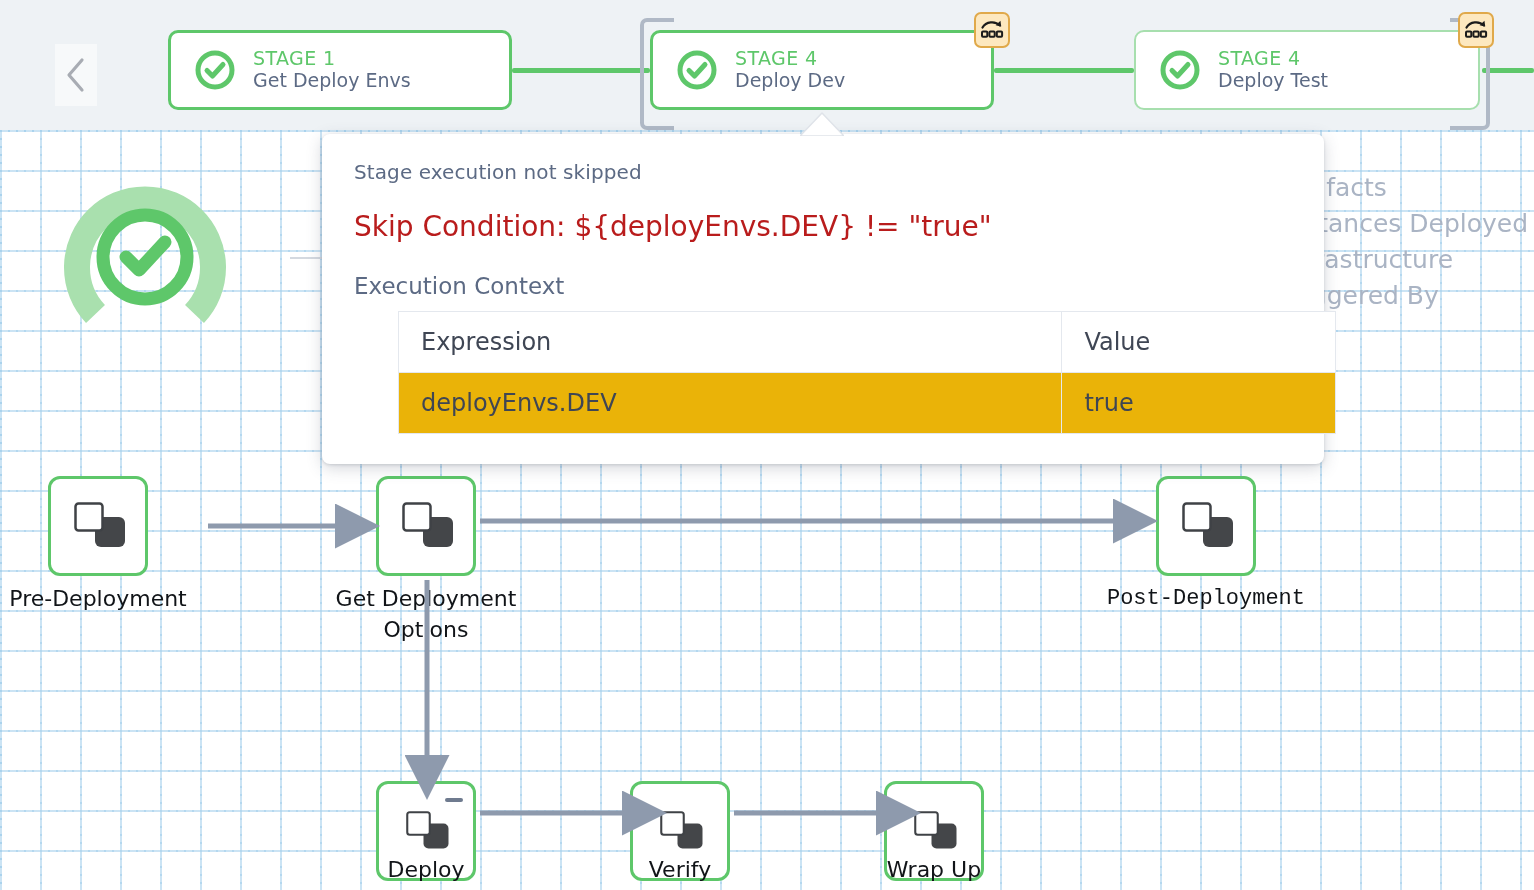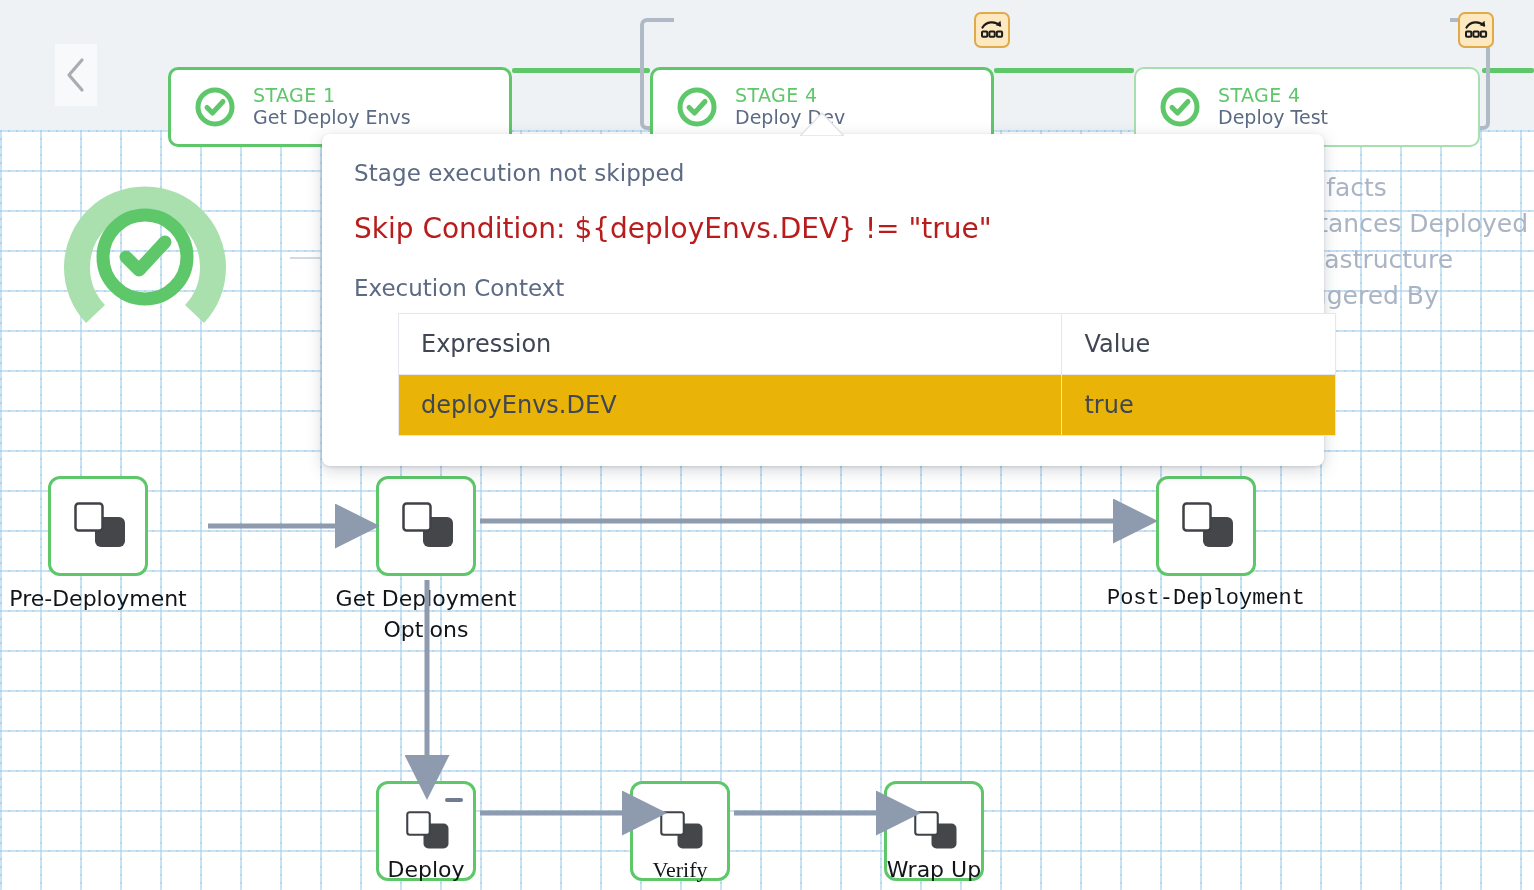--- a/index.html
+++ b/index.html
@@ -54,21 +54,20 @@
     background:#f7f9fa;display:flex;align-items:center;justify-content:center;
     cursor:pointer;
   }
   #back-btn svg{display:block;}
 
   .stage-card{
     position:absolute;top:30px;height:80px;
     background:#ffffff;border-radius:10px;
     display:flex;align-items:center;
     box-sizing:border-box;
-    margin-top:37px;
   }
   .stage-card.strong{border:3px solid #5ec76a;}
   .stage-card.soft{border:2px solid #a7dfae;}
   .stage-ico{flex:0 0 auto;margin-left:22px;margin-right:16px;}
   .stage-txt{display:flex;flex-direction:column;line-height:1.05;}
   .stage-no{
     color:#5ec76a;font-size:19px;letter-spacing:.4px;font-weight:400;
   }
   .stage-nm{
     color:#5c6a84;font-size:19px;margin-top:2px;font-weight:400;
@@ -108,21 +107,21 @@
   #tooltip{
     position:absolute;left:322px;top:134px;width:1002px;
     background:#fff;border-radius:8px;
     box-shadow:0 4px 16px rgba(60,70,90,.22), 0 1px 3px rgba(60,70,90,.18);
     z-index:40;padding:26px 32px 30px 32px;box-sizing:border-box;
   }
   #tt-arrow{
     position:absolute;left:800px;top:112px;width:44px;height:24px;z-index:41;
   }
   .tt-title{
-    font-size:23px;color:#5c6a84;font-weight:400;margin:0 0 0 0;
+    font-size:20px;color:#5c6a84;font-weight:400;margin:0 0 0 0;
     letter-spacing:.1px;
   }
   .tt-sub{
     font-size:28px;color:#b91c1c;margin-top:26px;font-weight:400;
   }
   .tt-section{
     font-size:23px;color:#5c6a84;margin-top:30px;font-weight:400;
   }
   table.tt-table{
     width:100%;border-collapse:collapse;margin-top:12px;table-layout:fixed;margin-left:44px;
@@ -208,21 +207,21 @@
   <span class="node-dash"></span>
 </div>
 <div class="node-label" style="left:326px;top:854px;">Deploy</div>
 
 <div class="node" style="left:630px;top:781px;">
   <svg width="50" height="50" viewBox="0 0 60 60">
     <rect x="27" y="21" width="30" height="30" rx="6" fill="#444649"></rect>
     <rect x="7.5" y="7.5" width="27" height="27" rx="3" fill="#ffffff" stroke="#3f4246" stroke-width="2.5"></rect>
   </svg>
 </div>
-<div class="node-label" style="left:580px;top:854px;font-family:Liberation Serif, serif;">Verify</div>
+<div class="node-label" style="left:580px;top:854px;">Verify</div>
 
 <div class="node" style="left:884px;top:781px;">
   <svg width="50" height="50" viewBox="0 0 60 60">
     <rect x="27" y="21" width="30" height="30" rx="6" fill="#444649"></rect>
     <rect x="7.5" y="7.5" width="27" height="27" rx="3" fill="#ffffff" stroke="#3f4246" stroke-width="2.5"></rect>
   </svg>
 </div>
 <div class="node-label" style="left:834px;top:854px;">Wrap Up</div>
 
 <svg id="gauge" viewBox="0 0 180 180">

